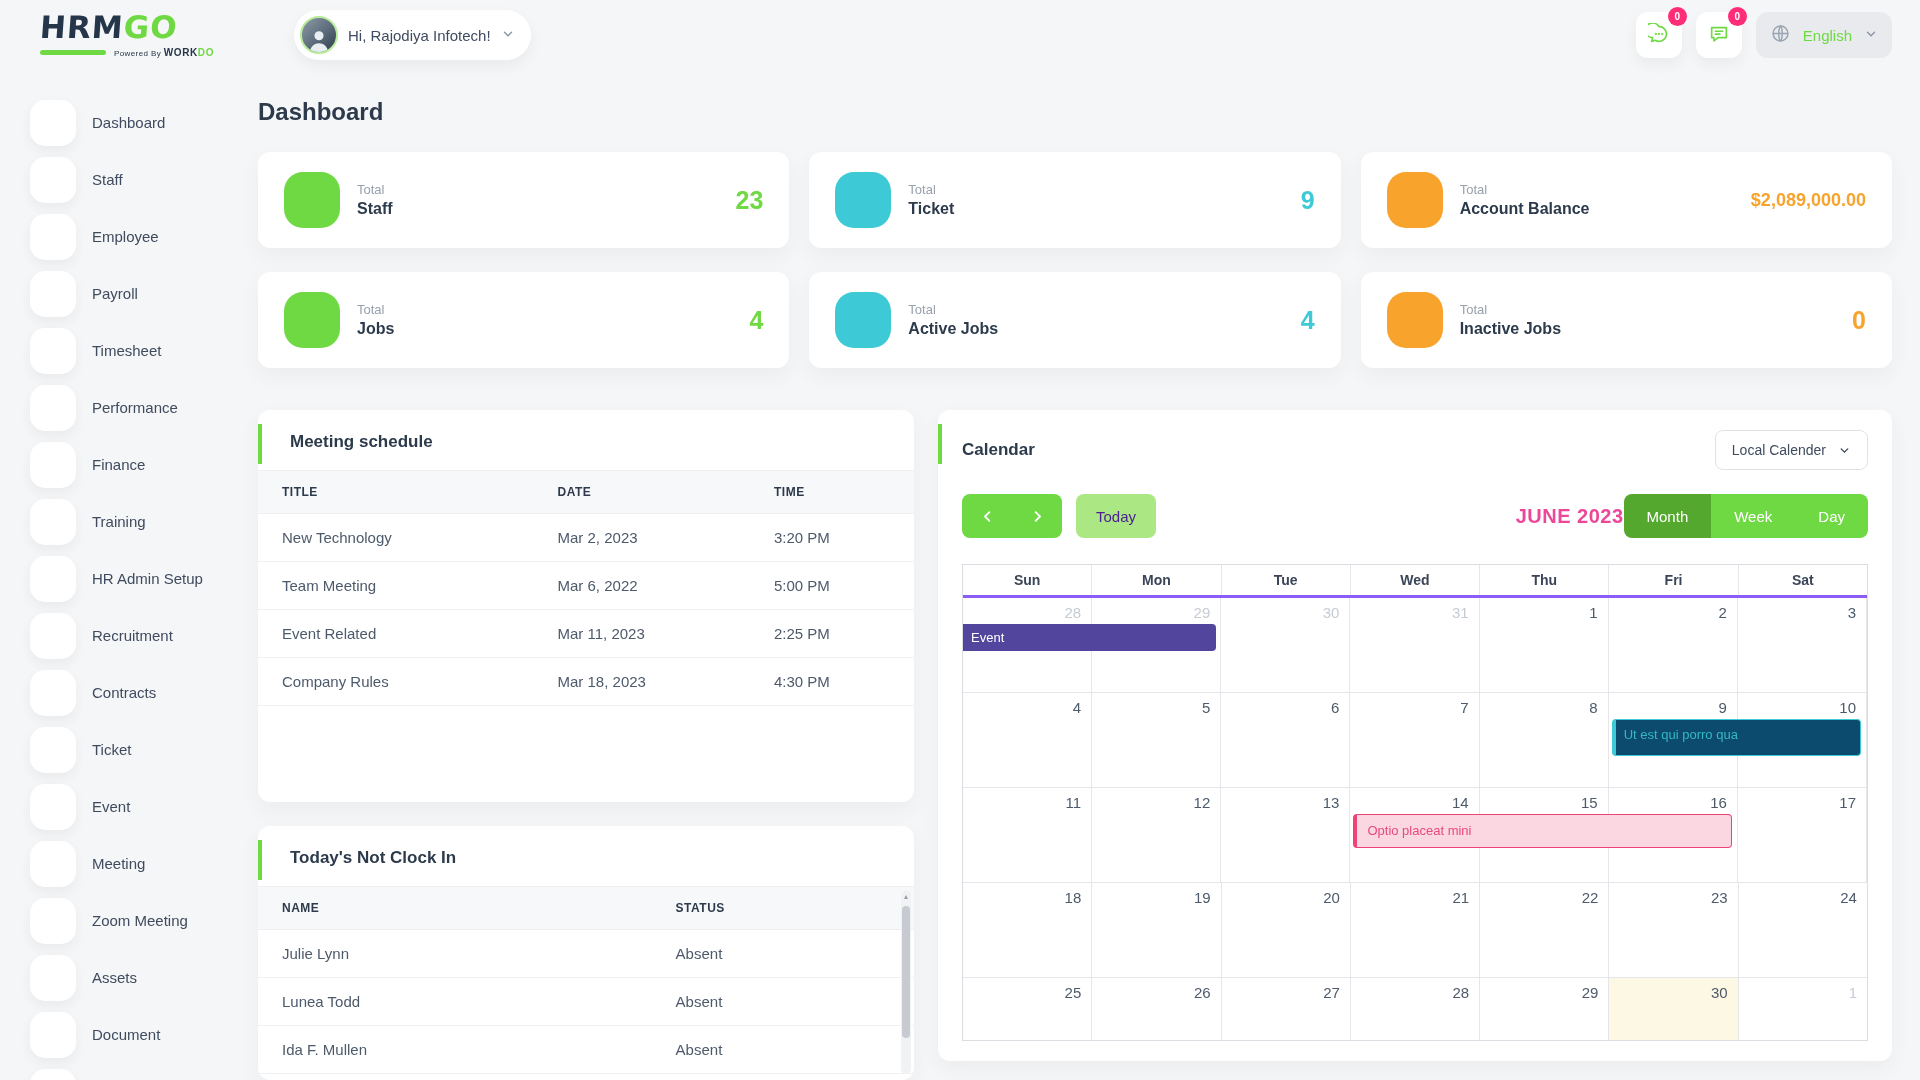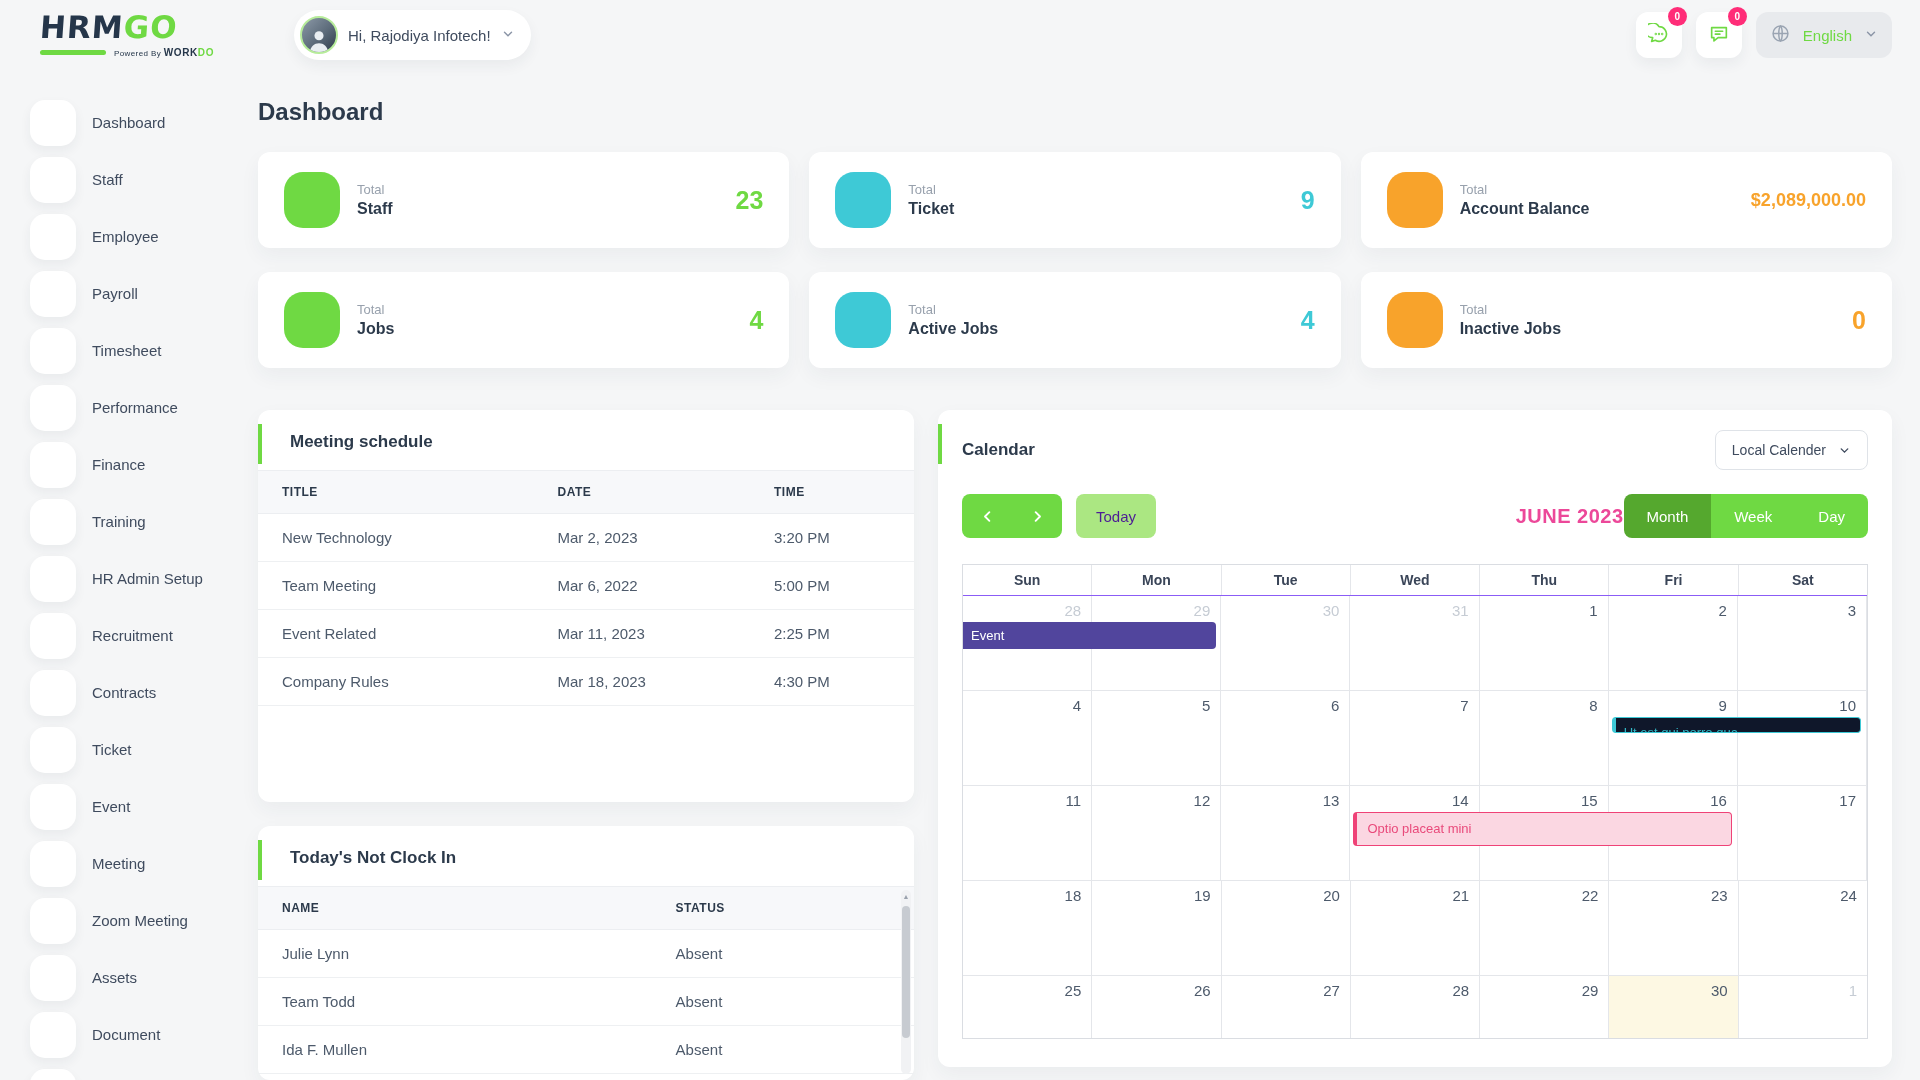--- a/index.html
+++ b/index.html
@@ -86,21 +86,21 @@
   .meeting-card { min-height:392px; }
   .ncin-card { position:relative; min-height:254px; }
   .ncin-scroll { position:absolute; right:3px; top:64px; bottom:6px; width:10px;
     background:#f1f2f4; border-radius:5px; }
   .ncin-thumb { position:absolute; top:16px; left:1px; width:8px; height:132px;
     background:#c7cbd1; border-radius:4px; }
   .ncin-arrow { position:absolute; top:3px; left:0; width:10px; text-align:center;
     font-size:7px; color:#9aa2ad; }
 
   
-  .cal-card { padding-bottom:28px; }
+  .cal-card { padding-bottom:20px; }
   .cal-headrow { display:flex; align-items:center; justify-content:space-between; padding:20px 24px 6px; position:relative; }
   .cal-headrow::before { content:""; position:absolute; left:0; top:14px; width:4px; height:40px; background:#6fd943; }
   .cal-select { display:flex; align-items:center; gap:12px; border:1px solid #dfe3e8; border-radius:8px;
     background:#fff; padding:11px 16px; font-size:14px; color:#3f4b5e; cursor:pointer; font-family:inherit; }
   .cal-select svg { width:13px; height:13px; stroke:#3f4b5e; }
 
   .cal-toolbar { display:flex; align-items:center; padding:18px 24px 0; }
   .nav-group { display:flex; border-radius:8px; overflow:hidden; }
   .nav-btn { width:50px; height:44px; background:#6fd943; border:none; cursor:pointer;
     display:flex; align-items:center; justify-content:center; }
@@ -108,39 +108,39 @@
   .today-btn { margin-left:14px; height:44px; padding:0 20px; background:#abe782; color:#4c1d95;
     border:none; border-radius:8px; font-size:15px; cursor:default; font-family:inherit; }
   .cal-month { flex:1; text-align:right; font-size:20px; font-weight:700; color:#ec4899;
     letter-spacing:.5px;margin-left:27px; }
   .view-group { display:flex; border-radius:8px; overflow:hidden; }
   .view-btn { height:44px; padding:0 23px; border:none; background:#6fd943; color:#fff;
     font-size:15px; cursor:pointer; font-family:inherit; }
   .view-btn.active { background:#55a82e; }
 
   .cal-grid { margin:26px 24px 0; border:1px solid #dadde2; }
-  .cal-dayhead { display:flex; border-bottom:1px solid #8b5cf6; }
+  .cal-dayhead { display:flex; border-bottom:3px solid #8b5cf6; }
   .cal-dayhead > div { flex:1; text-align:center; font-size:14px; font-weight:700; color:#3a4558;
     padding:7px 0; border-right:1px solid #e4e6ea; }
   .cal-dayhead > div:last-child { border-right:none; }
   .cal-week { display:flex; position:relative; height:95px; }
   .cal-week.cut { height:62px; }
   .cal-cell { flex:1; border-right:1px solid #e4e6ea; border-bottom:1px solid #e4e6ea;
     text-align:right; padding:6px 10px; font-size:15px; color:#4d5a6b; cursor:pointer; }
   .cal-cell:last-child { border-right:none; }
   .cal-week:last-child .cal-cell { border-bottom:none; }
   .cal-cell.muted { color:#c6ccd4; }
   .cal-cell.today { background:#fdf8e3; }
 
   .cal-ev { position:absolute; top:26px; font-size:13px; cursor:pointer; overflow:hidden;
     white-space:nowrap; }
   .ev-purple { background:#51459d; color:#fff; height:27px; line-height:27px; padding-left:8px;
     border-radius:0 4px 4px 0; }
-  .ev-cyan { background:#0f172a; border:1px solid #3ec9d6; border-left:4px solid #3ec9d6;
-    color:#33b8c6; height:16px; line-height:30px; padding-left:8px; border-radius:4px; }
+  .ev-cyan { background:#0c4a6e; border:1px solid #3ec9d6; border-left:4px solid #3ec9d6;
+    color:#33b8c6; height:37px; line-height:30px; padding-left:8px; border-radius:4px; }
   .ev-pink { background:#fbd7e2; border:1px solid #ef4277; border-left:4px solid #ef4277;
     color:#e94a7b; height:34px; line-height:32px; padding-left:10px; border-radius:4px; }
 </style>
 </head>
 <body>
 
 <header class="topbar">
   <div class="logo">
     <div class="logo-text"><span>HRM</span><span class="accent">GO</span></div>
     <div class="logo-sub">
@@ -536,21 +536,21 @@
                   <th style="width:60%">NAME</th>
                   <th style="width:40%">STATUS</th>
                 </tr>
               </thead>
             <tbody id="ncin-body">
                 <tr>
                   <td>Julie Lynn</td>
                   <td>Absent</td>
                 </tr>
                 <tr>
-                  <td>Team Todd</td>
+                  <td>Lunea Todd</td>
                   <td>Absent</td>
                 </tr>
                 <tr>
                   <td>Ida F. Mullen</td>
                   <td>Absent</td>
                 </tr>
               </tbody>
           </table>
           <div class="ncin-scroll">
             <div class="ncin-arrow">▲</div>

